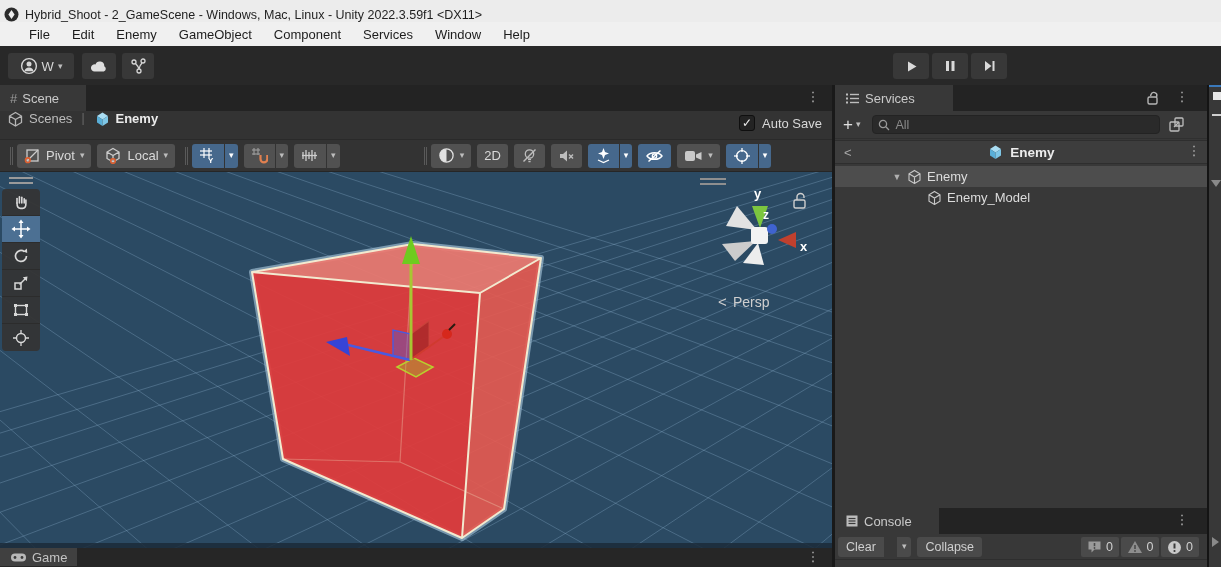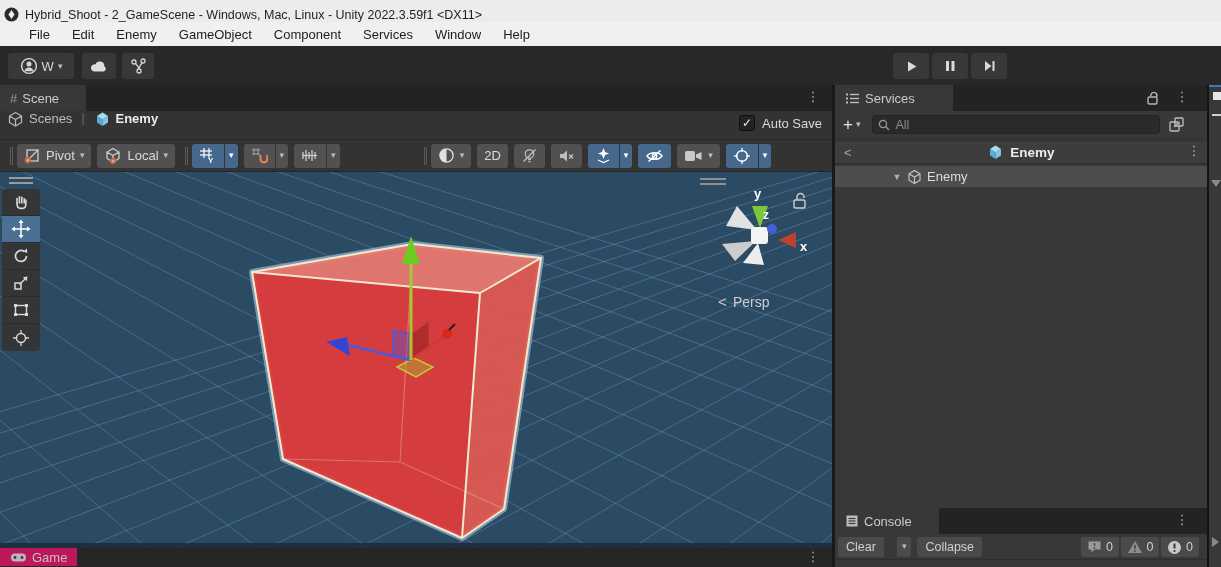--- a/index.html
+++ b/index.html
@@ -55,21 +55,21 @@
   .palette-handle div { width:24px; height:2px; background:#9a9a9a; }
   .palette-body { background:rgba(52,52,52,0.94); border-radius:4px; overflow:hidden; }
   .tool { width:38px; height:27px; display:flex; align-items:center; justify-content:center;
     border-bottom:1px solid #2c2c2c; cursor:pointer; }
   .tool:last-child { border-bottom:none; }
   .tool.active { background:#4c7093; }
   .overlay-handle { position:absolute; left:700px; top:93px; display:flex; flex-direction:column; gap:3px; }
   .overlay-handle div { width:26px; height:2px; background:#8f8f8f; }
   
   .gamebar { position:absolute; left:0; top:463px; width:832px; height:19px; background:#262626; }
-  .gametab { position:absolute; left:0; top:0; height:18px; background:#be185d; display:flex;
+  .gametab { position:absolute; left:0; top:0; height:18px; background:#404040; display:flex;
     align-items:center; gap:5px; padding:4px 10px; color:#c2c2c2; font-size:13px; }
   .gamebar .kebab { top:1px; }
   
   #hierarchy-panel { position:absolute; left:835px; top:85px; width:372px; height:423px; background:#383838; }
   .h-toolrow { position:absolute; left:0; top:26px; width:372px; height:28px; background:#383838;
     display:flex; align-items:center; border-bottom:1px solid #303030; }
   .plus-btn { color:#e0e0e0; font-size:17px; margin-left:8px; display:flex; align-items:center; gap:3px; cursor:pointer; }
   .searchbox { position:relative; margin-left:12px; width:288px; height:19px; background:#2a2a2a;
     border:1px solid #232323; border-radius:4px; display:flex; align-items:center; }
   .searchbox input { background:transparent; border:none; outline:none; color:#cfcfcf;
@@ -586,20 +586,26 @@
       <span class="kebab">⋮</span>
     </div>
 
     <div class="tree-row selected" style="top:81px;">
       <span class="expand" style="margin-left:56px;">▼</span>
       <svg width="15" height="15" style="margin-left:4px;">
         <path d="M7.5 1.5 L13 4.8 V11.2 L7.5 14.5 L2 11.2 V4.8 Z M2 4.8 L7.5 8 L13 4.8 M7.5 8 V14.5" fill="none" stroke="#c9c9c9" stroke-width="1.1"></path>
       </svg>
       <span class="lbl">Enemy</span>
     </div>
+    <div class="tree-row" style="top:102px;">
+      <svg width="15" height="15" style="margin-left:92px;">
+        <path d="M7.5 1.5 L13 4.8 V11.2 L7.5 14.5 L2 11.2 V4.8 Z M2 4.8 L7.5 8 L13 4.8 M7.5 8 V14.5" fill="none" stroke="#c9c9c9" stroke-width="1.1"></path>
+      </svg>
+      <span class="lbl">Enemy_Model</span>
+    </div>
   </div>
 
   <div id="console-panel">
     <div class="tabbar">
       <div class="tab" style="width:104px;">
         <svg width="14" height="14">
           <rect x="1.5" y="1.5" width="11" height="11" fill="#bdbdbd"></rect>
           <g stroke="#3a3a3a" stroke-width="1.2">
             <line x1="3.5" y1="4.5" x2="10.5" y2="4.5"></line>
               <line x1="3.5" y1="7" x2="10.5" y2="7"></line>

